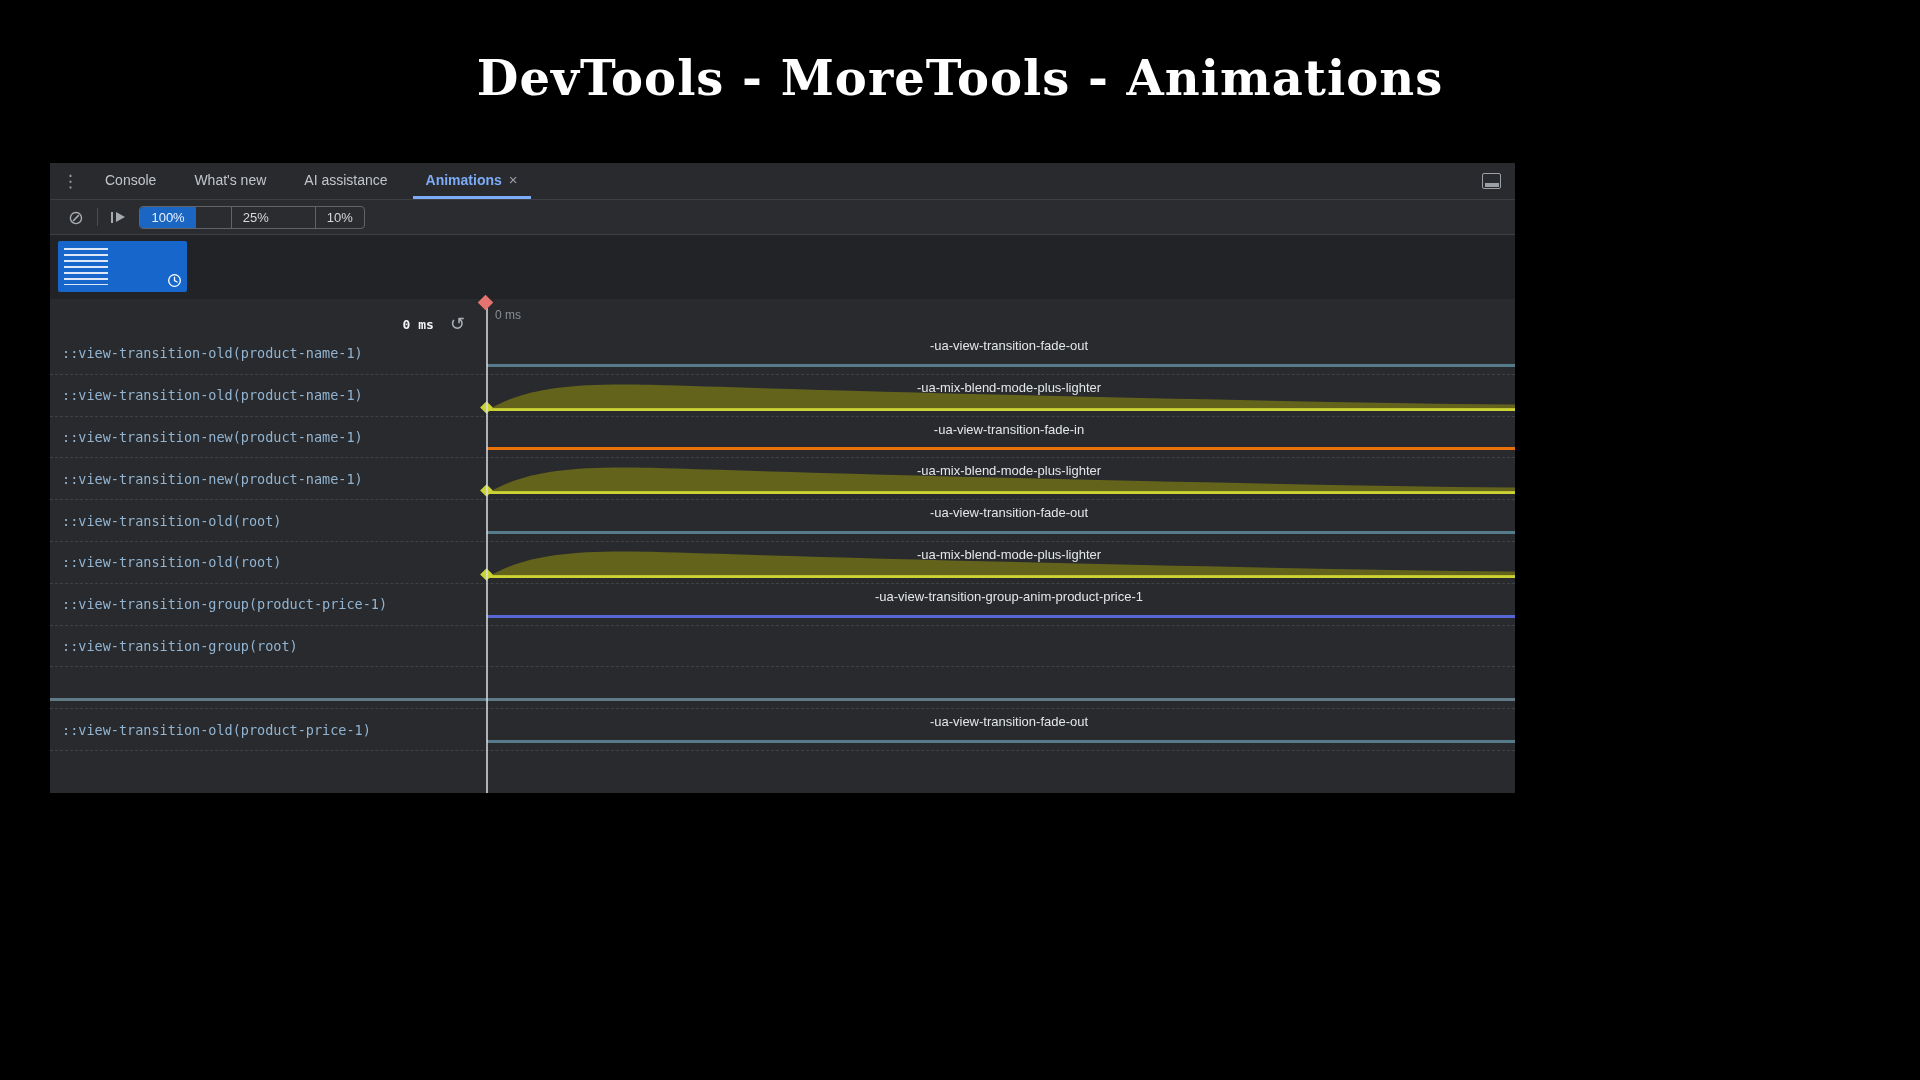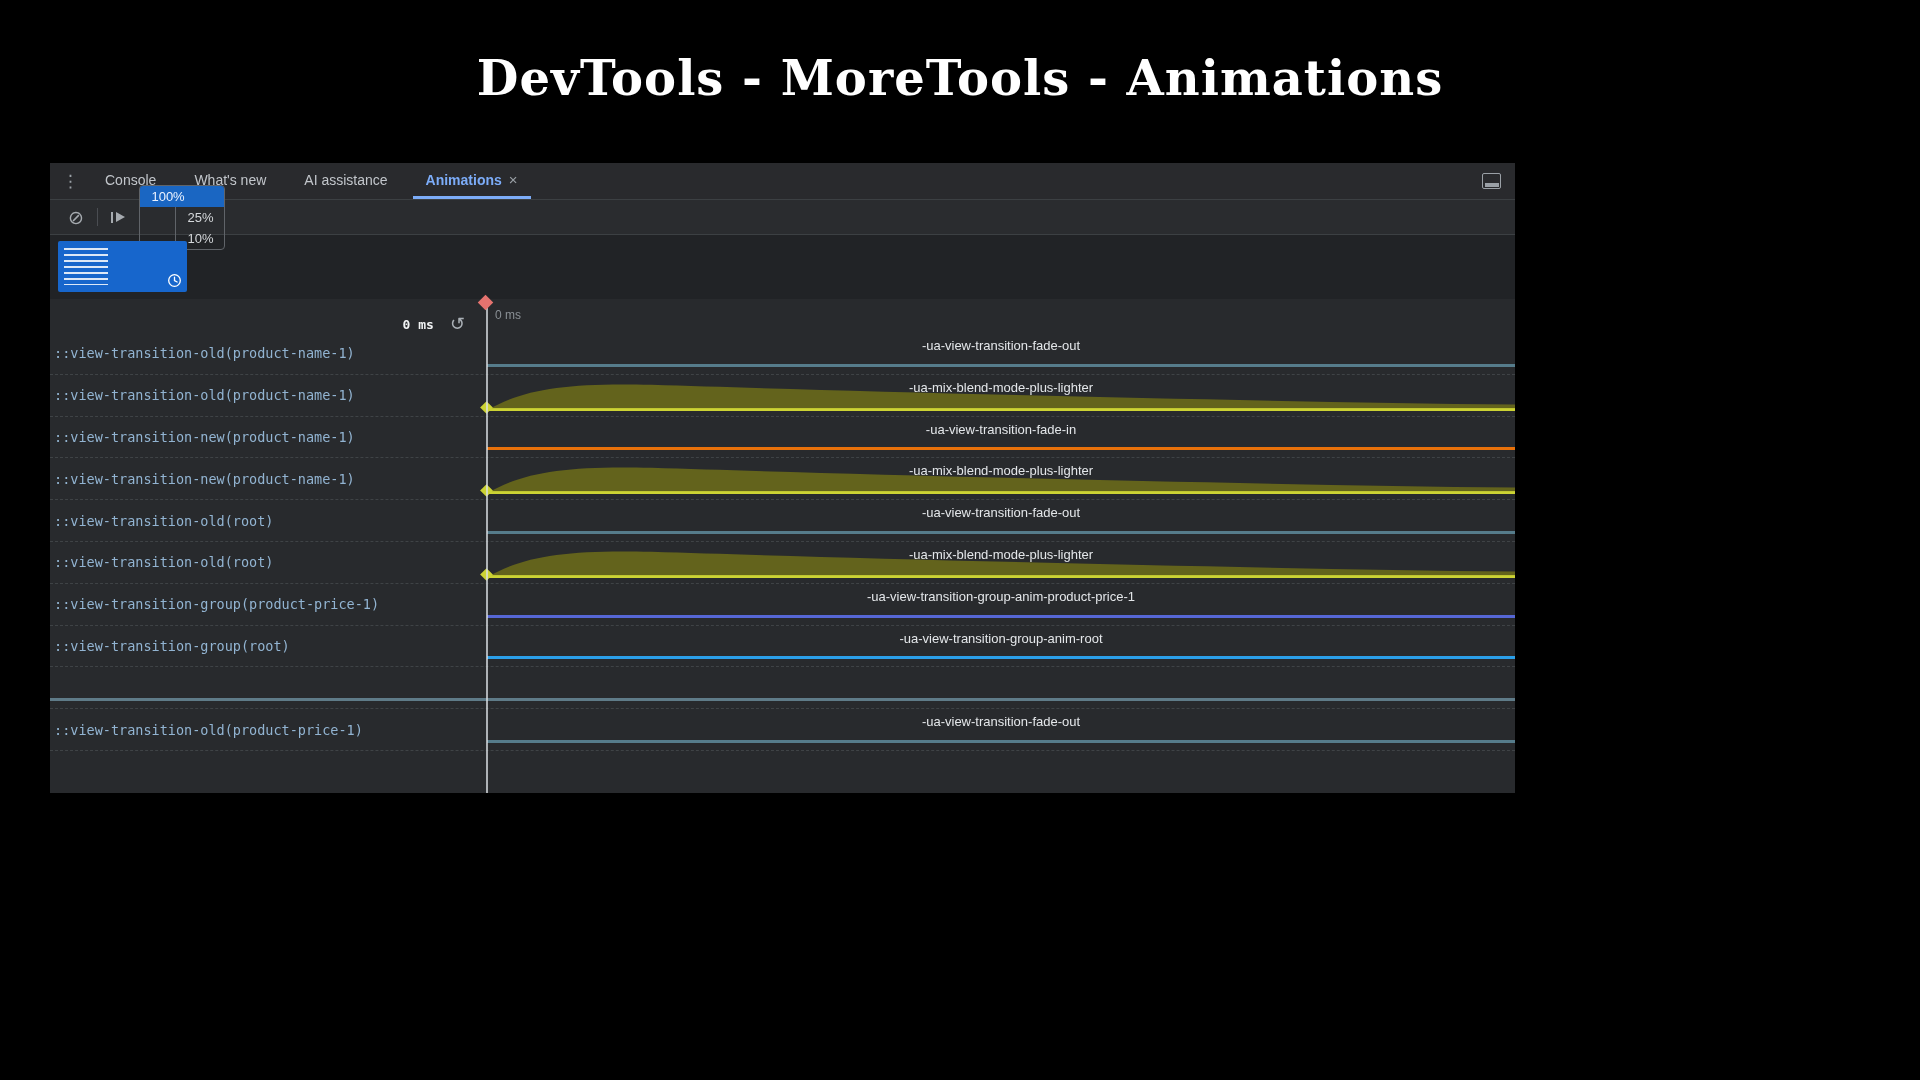--- a/index.html
+++ b/index.html
@@ -28,21 +28,21 @@
   .dock-inner{position:absolute;left:1.5px;right:1.5px;bottom:1.5px;height:3.5px;background:#9aa0a6;}
 
   
   .toolbar{height:35px;background:#2a2c2f;border-bottom:1px solid #3c4043;
     display:flex;align-items:center;box-sizing:border-box;padding-left:18px;}
   .clear-icon{color:#a6abb0;font-size:19px;line-height:1;cursor:pointer;}
   .tb-sep{width:1px;height:18px;background:#4a4d52;margin:0 13px;}
   .pause-icon{display:flex;align-items:center;gap:3px;cursor:pointer;margin-right:14px;}
   .pause-bar{width:2.5px;height:11px;background:#a6abb0;}
   .pause-tri{width:0;height:0;border-left:9px solid #a6abb0;border-top:5.5px solid transparent;border-bottom:5.5px solid transparent;}
-  .rates{display:flex;border:1px solid #606469;border-radius:4px;overflow:hidden;flex-direction:column;}
+  .rates{display:flex;border:1px solid #606469;border-radius:4px;overflow:hidden;}
   .rate-btn{padding:3px 11px;font-size:13px;color:#d5d8db;background:transparent;cursor:pointer;}
   .rate-btn + .rate-btn{border-left:1px solid #606469;margin-left:35px;}
   .rate-btn.selected{background:var(--rate-selected,#1a66c2);color:#eaf2ff;}
 
   
   .preview-strip{height:64px;background:#212326;box-sizing:border-box;padding:6px 0 0 8px;}
   .preview-thumb{width:129px;height:51px;background:#1766cc;border-radius:2px;position:relative;cursor:pointer;}
   .thumb-stripes{position:absolute;left:6px;top:7px;width:44px;height:37px;
     background:repeating-linear-gradient(to bottom,rgba(255,255,255,.85) 0 2px,transparent 2px 6px);}
   .thumb-clock{position:absolute;right:5px;bottom:4px;}
@@ -51,25 +51,25 @@
   .timeline-header{height:34px;display:flex;align-items:flex-end;box-sizing:border-box;position:relative;}
   .th-left{width:437px;display:flex;align-items:center;justify-content:flex-end;gap:16px;
     padding-right:22px;box-sizing:border-box;}
   .current-time{font-family:"DejaVu Sans Mono",monospace;font-size:13px;font-weight:700;color:#f1f3f4;}
   .replay-icon{color:#aab0b6;font-size:18px;line-height:1;cursor:pointer;}
   .ruler-label{position:absolute;left:445px;top:9px;font-size:12px;color:#8a9095;}
 
   
   .rows{position:relative;}
   .anim-row{height:41.8px;box-sizing:border-box;display:flex;border-bottom:1px dashed #3f4346;cursor:pointer;}
-  .selector{width:437px;box-sizing:border-box;padding-left:4px;display:flex;align-items:center;
+  .selector{width:437px;box-sizing:border-box;padding-left:12px;display:flex;align-items:center;
     font-family:"DejaVu Sans Mono",monospace;font-size:13.5px;color:var(--selector-color,#92b4d2);
     white-space:nowrap;overflow:hidden;}
   .track{flex:1;position:relative;overflow:visible;}
-  .track-label{position:absolute;top:5px;left:0;width:100%;text-align:center;font-size:13px;color:#e4e7ea;}
+  .track-label{position:absolute;top:5px;left:8px;width:100%;text-align:center;font-size:13px;color:#e4e7ea;}
   .track-line{position:absolute;left:0;right:0;bottom:7px;height:3px;}
   .curve-svg{position:absolute;left:0;right:0;bottom:5px;width:100%;height:32px;display:block;}
   .curve-marker{position:absolute;left:-5px;bottom:4px;width:9px;height:9px;transform:rotate(45deg);}
   .anim-row:not(.is-curve) .curve-svg,
   .anim-row:not(.is-curve) .curve-marker{display:none;}
 
   
   .playhead-line{position:absolute;left:436px;top:136px;width:2px;height:494px;
     background:rgba(219,224,228,.75);z-index:5;cursor:ew-resize;}
   .playhead-diamond{position:absolute;left:430px;top:134px;width:11px;height:11px;
@@ -207,25 +207,20 @@
     <div class="selector">::view-transition-group(product-price-1)</div>
     <div class="track">
       <div class="track-label">-ua-view-transition-group-anim-product-price-1</div>
       <div class="track-line" style="background: rgb(86, 103, 213);"></div>
 
     </div>
   </div>
 
   <div class="anim-row">
     <div class="selector">::view-transition-group(root)</div>
-    <div class="track">
-      <div class="track-label">-ua-view-transition-group-anim-root</div>
-      <div class="track-line" style="background: rgb(43, 159, 232);"></div>
-
-    </div>
   </div>
 
   <div class="anim-row">
     <div class="track">
       <div class="track-line" style="background: rgb(95, 123, 136);"></div>
 
     </div>
   </div>
 
   <div class="anim-row">

